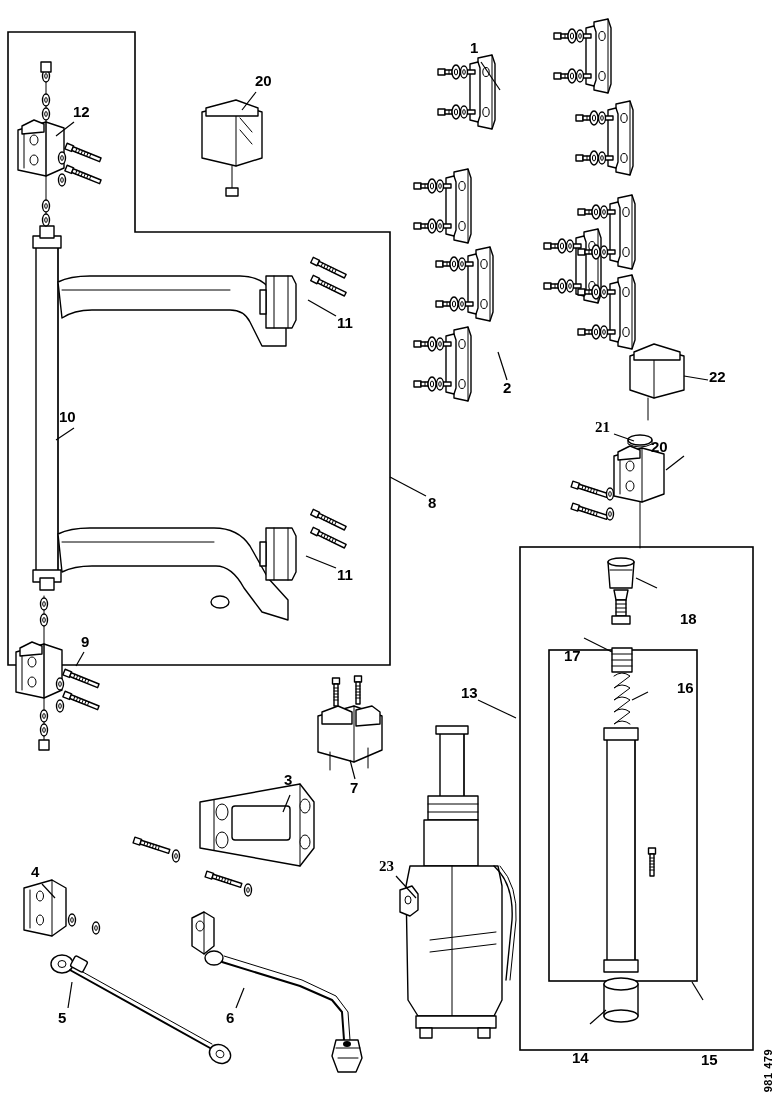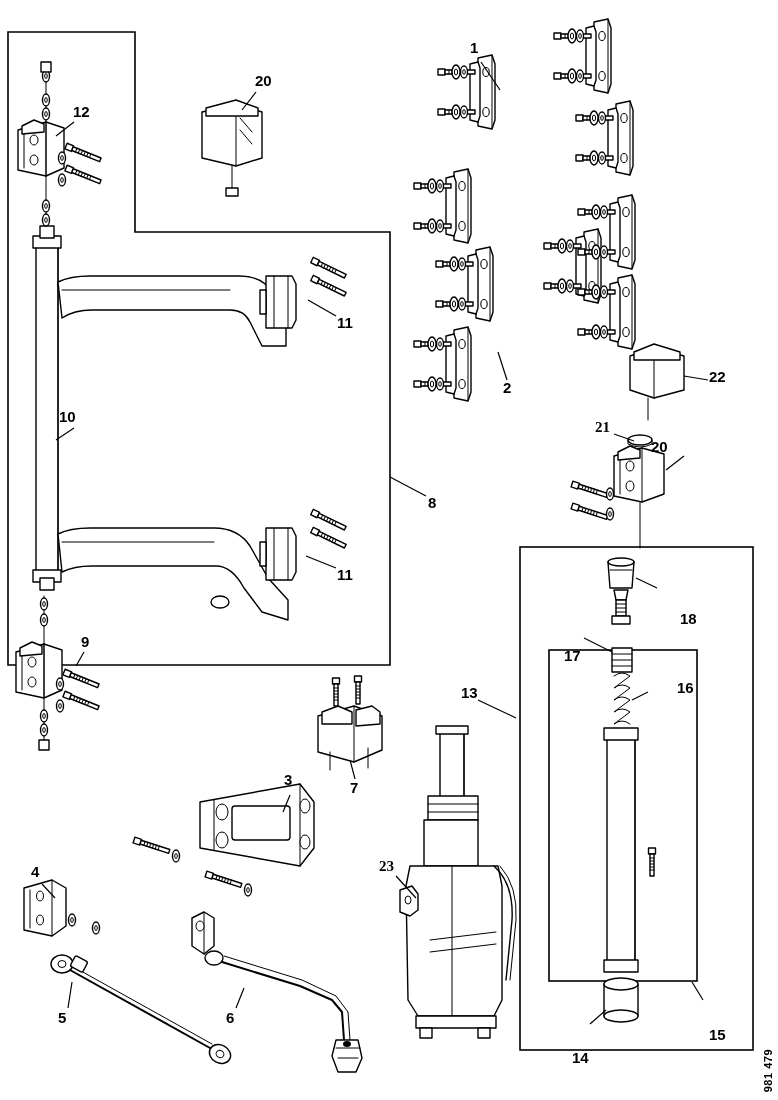--- a/index.html
+++ b/index.html
@@ -481,21 +481,21 @@
   <div class="callout" style="left:226px; top:1010px;">6</div>
   <div class="callout" style="left:350px; top:780px;">7</div>
   <div class="callout" style="left:428px; top:495px;">8</div>
   <div class="callout" style="left:81px;  top:634px;">9</div>
   <div class="callout" style="left:59px;  top:409px;">10</div>
   <div class="callout" style="left:337px; top:315px;">11</div>
   <div class="callout" style="left:337px; top:567px;">11</div>
   <div class="callout" style="left:73px;  top:104px;">12</div>
   <div class="callout" style="left:461px; top:685px;">13</div>
   <div class="callout" style="left:572px; top:1022px;margin-top:28px;">14</div>
-  <div class="callout" style="left:701px; top:1027px;margin-left:8px;">15</div>
+  <div class="callout" style="left:701px; top:1052px;">15</div>
   <div class="callout" style="left:649px; top:680px;margin-left:28px;">16</div>
   <div class="callout" style="left:564px; top:625px;margin-top:23px;">17</div>
   <div class="callout" style="left:680px; top:583px;margin-top:28px;">18</div>
   <div class="callout" style="left:255px; top:73px;">20</div>
   <div class="callout" style="left:651px; top:439px;">20</div>
   <div class="callout" style="left:595px; top:420px;font-family:Liberation Serif, serif;">21</div>
   <div class="callout" style="left:709px; top:369px;">22</div>
   <div class="callout" style="left:379px; top:859px;font-family:Liberation Serif, serif;">23</div>
 
   <div class="corner-code">981 479</div>

